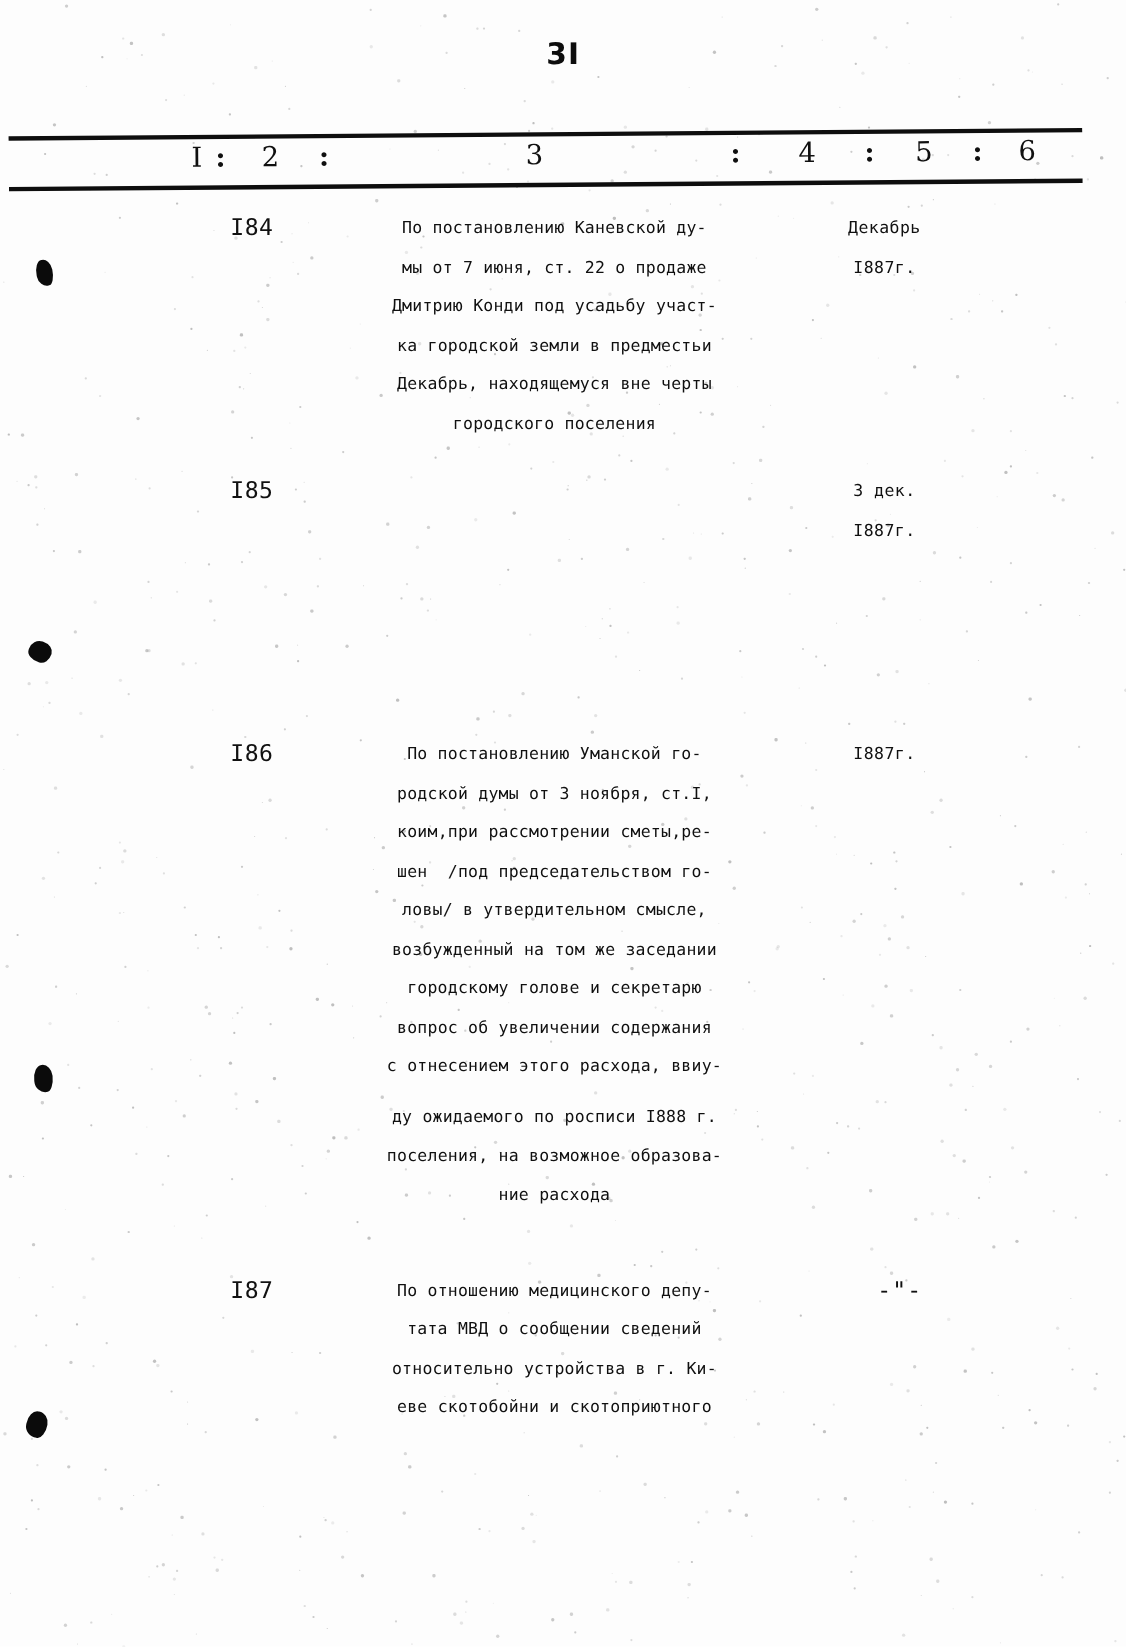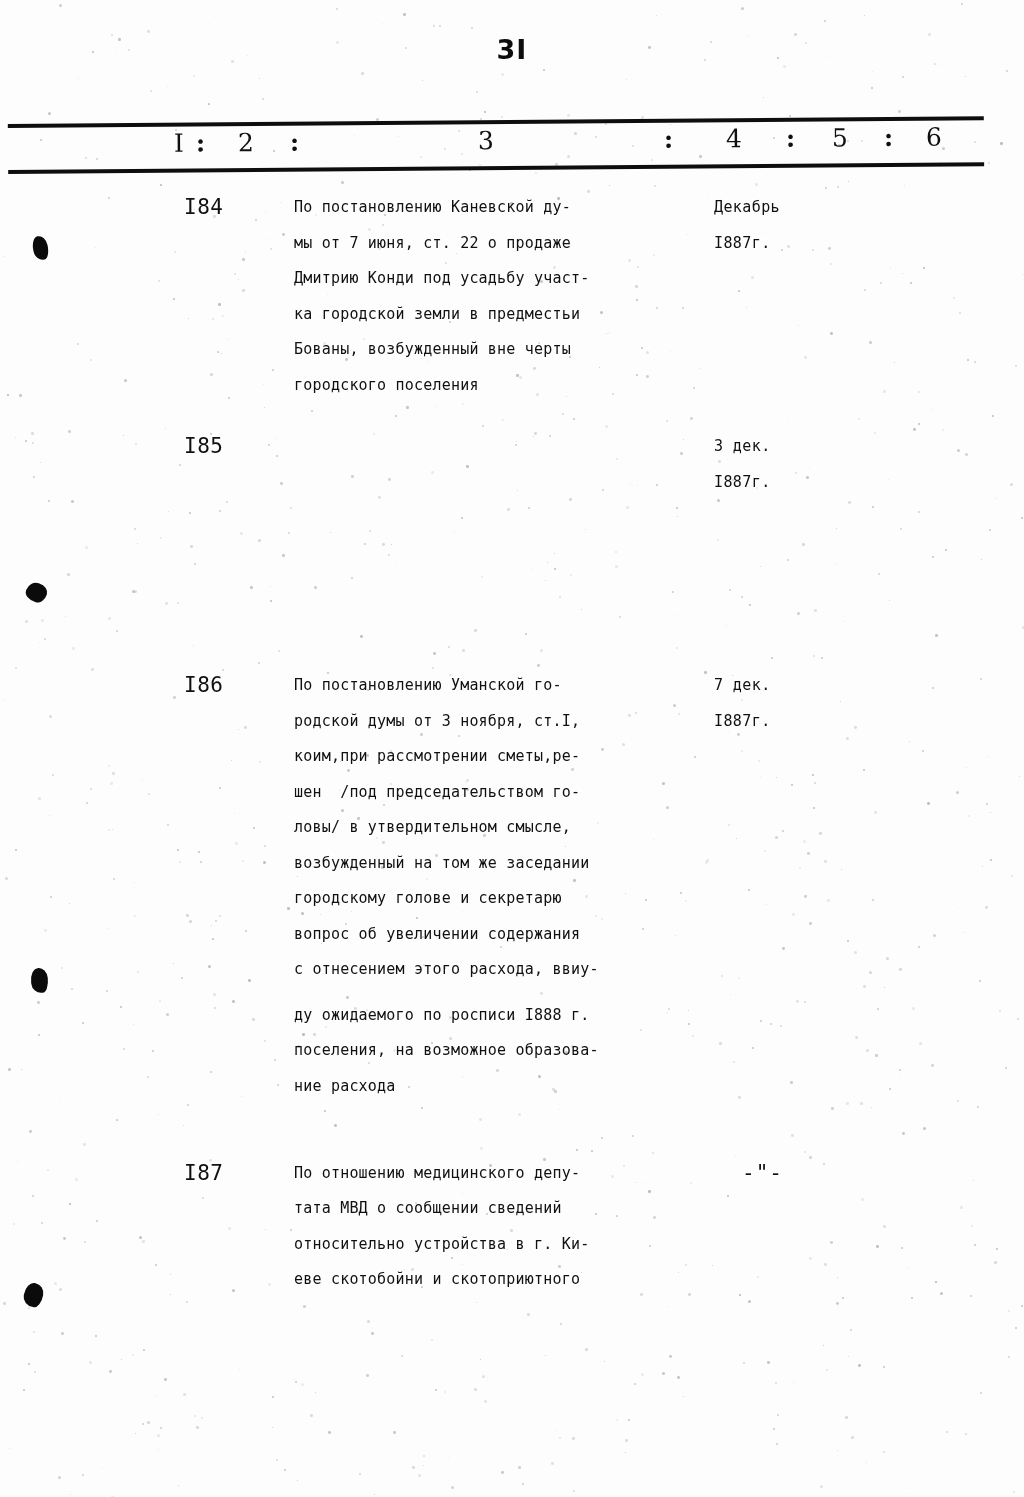--- a/index.html
+++ b/index.html
@@ -101,20 +101,21 @@
   .cs5  { left: 884px; font-weight: bold; }
   .cn6  { left: 926px; }
 
   
   .entries {
     position: absolute;
     top: 190px;
     left: 0;
     width: 1024px;
     z-index: 10;
+    text-align: center;
   }
   .entry {
     position: relative;
     margin-bottom: 26px;
   }
   .entry-num {
     position: absolute;
     left: 184px;
     top: 0;
     width: 90px;
@@ -1083,21 +1084,21 @@
   </div>
 
   <div class="entries" id="entries-root">
       <div class="entry" style="height: 213px;">
         <div class="entry-num">I84</div>
         <div class="entry-body">
           <div class="line">По постановлению Каневской ду-</div>
           <div class="line">мы от 7 июня, ст. 22 о продаже</div>
           <div class="line">Дмитрию Конди под усадьбу участ-</div>
           <div class="line">ка городской земли в предместьи</div>
-          <div class="line">Бованы, возбужденный вне черты</div>
+          <div class="line">Декабрь, находящемуся вне черты</div>
           <div class="line">городского поселения</div>
         </div>
         <div class="entry-date">
           <div class="line">Декабрь</div>
           <div class="line">I887г.</div>
         </div>
       </div>
       <div class="entry" style="height: 213px;">
         <div class="entry-num">I85</div>
         <div class="entry-date">
@@ -1116,21 +1117,20 @@
           <div class="line">возбужденный на том же заседании</div>
           <div class="line">городскому голове и секретарю</div>
           <div class="line">вопрос об увеличении содержания</div>
           <div class="line">с отнесением этого расхода, ввиу-</div>
           <div class="line gap-line"> </div>
           <div class="line">ду ожидаемого по росписи I888 г.</div>
           <div class="line">поселения, на возможное образова-</div>
           <div class="line">ние расхода</div>
         </div>
         <div class="entry-date">
-          <div class="line">7 дек.</div>
           <div class="line">I887г.</div>
         </div>
       </div>
       <div class="entry" style="height: 177.5px;">
         <div class="entry-num">I87</div>
         <div class="entry-body">
           <div class="line">По отношению медицинского депу-</div>
           <div class="line">тата МВД о сообщении сведений</div>
           <div class="line">относительно устройства в г. Ки-</div>
           <div class="line">еве скотобойни и скотоприютного</div>

